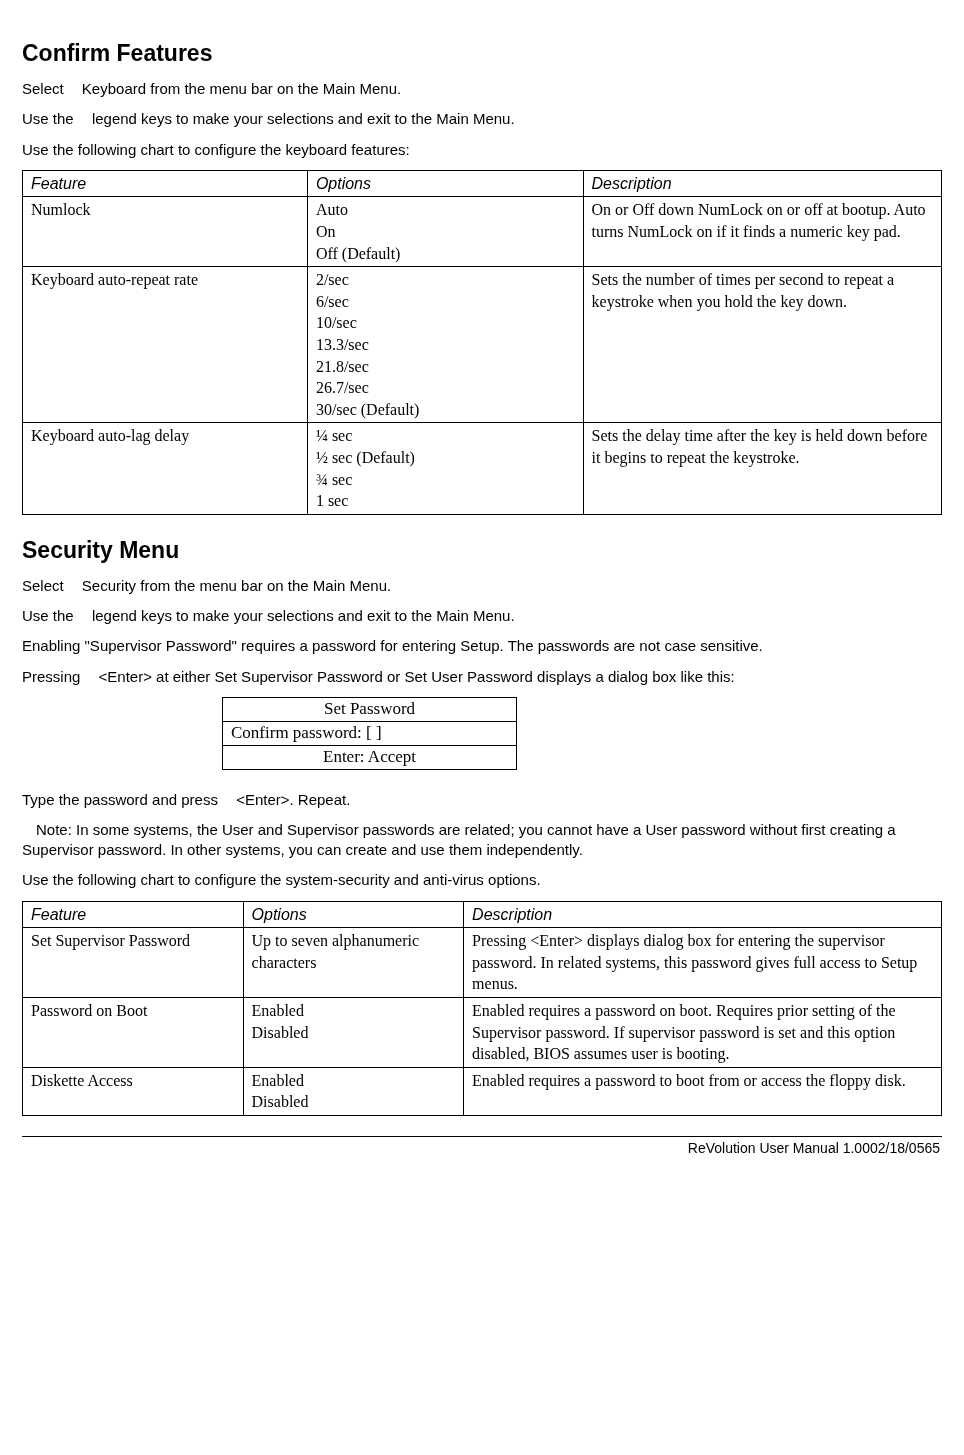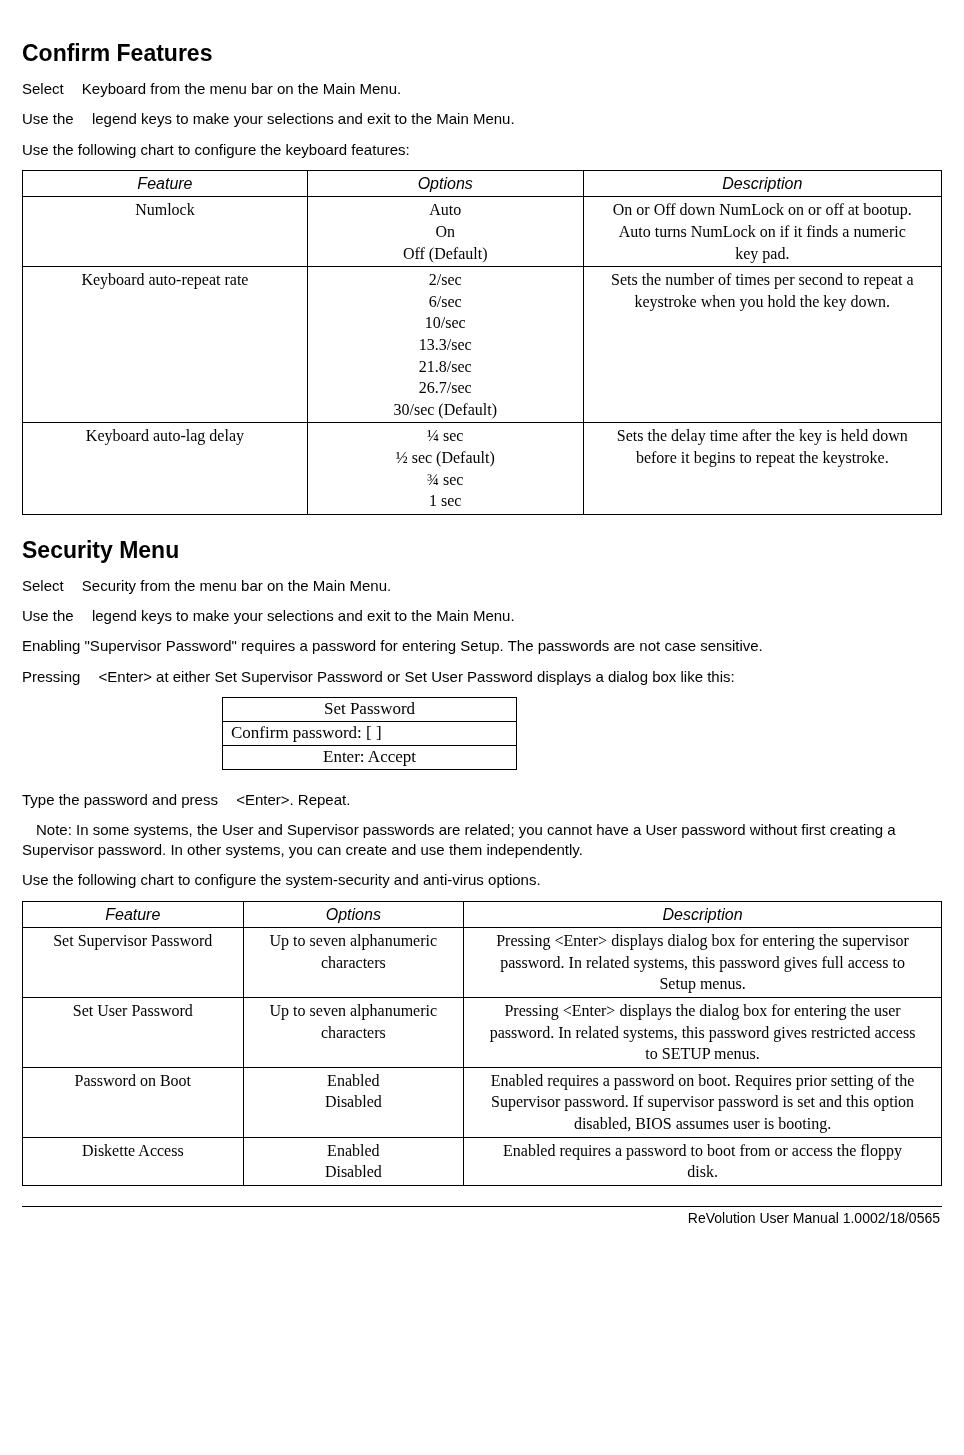--- a/index.html
+++ b/index.html
@@ -23,23 +23,23 @@
   table.feature-table {
     border-collapse: collapse;
     width: 100%;
     margin: 10px 0 20px 0;
     font-family: "Times New Roman", Times, serif;
     font-size: 16px;
   }
   table.feature-table th,
   table.feature-table td {
     border: 1px solid #000;
-    padding: 2px 24px;
+    padding: 2px 8px;
     vertical-align: top;
-    text-align: center;
+    text-align: left;
   }
   table.feature-table th {
     font-style: italic;
     font-weight: normal;
     font-family: Arial, Helvetica, sans-serif;
     font-size: 16px;
   }
   table.password-box {
     border-collapse: collapse;
     margin: 10px auto 20px 200px;
@@ -162,25 +162,20 @@
     <th>Feature</th>
     <th>Options</th>
     <th>Description</th>
   </tr>
   <tr>
     <td>Set Supervisor Password</td>
     <td>Up to seven alphanumeric characters</td>
     <td>Pressing &lt;Enter&gt; displays dialog box for entering the supervisor password. In related systems, this password gives full access to Setup menus.</td>
   </tr>
   <tr>
-    <td>Set User Password</td>
-    <td>Up to seven alphanumeric characters</td>
-    <td>Pressing &lt;Enter&gt; displays the dialog box for entering the user password. In related systems, this password gives restricted access to SETUP menus.</td>
-  </tr>
-  <tr>
     <td>Password on Boot</td>
     <td>Enabled<br>Disabled</td>
     <td>Enabled requires a password on boot. Requires prior setting of the Supervisor password. If supervisor password is set and this option disabled, BIOS assumes user is booting.</td>
   </tr>
   <tr>
     <td>Diskette Access</td>
     <td>Enabled<br>Disabled</td>
     <td>Enabled requires a password to boot from or access the floppy disk.</td>
   </tr>
 </tbody>

